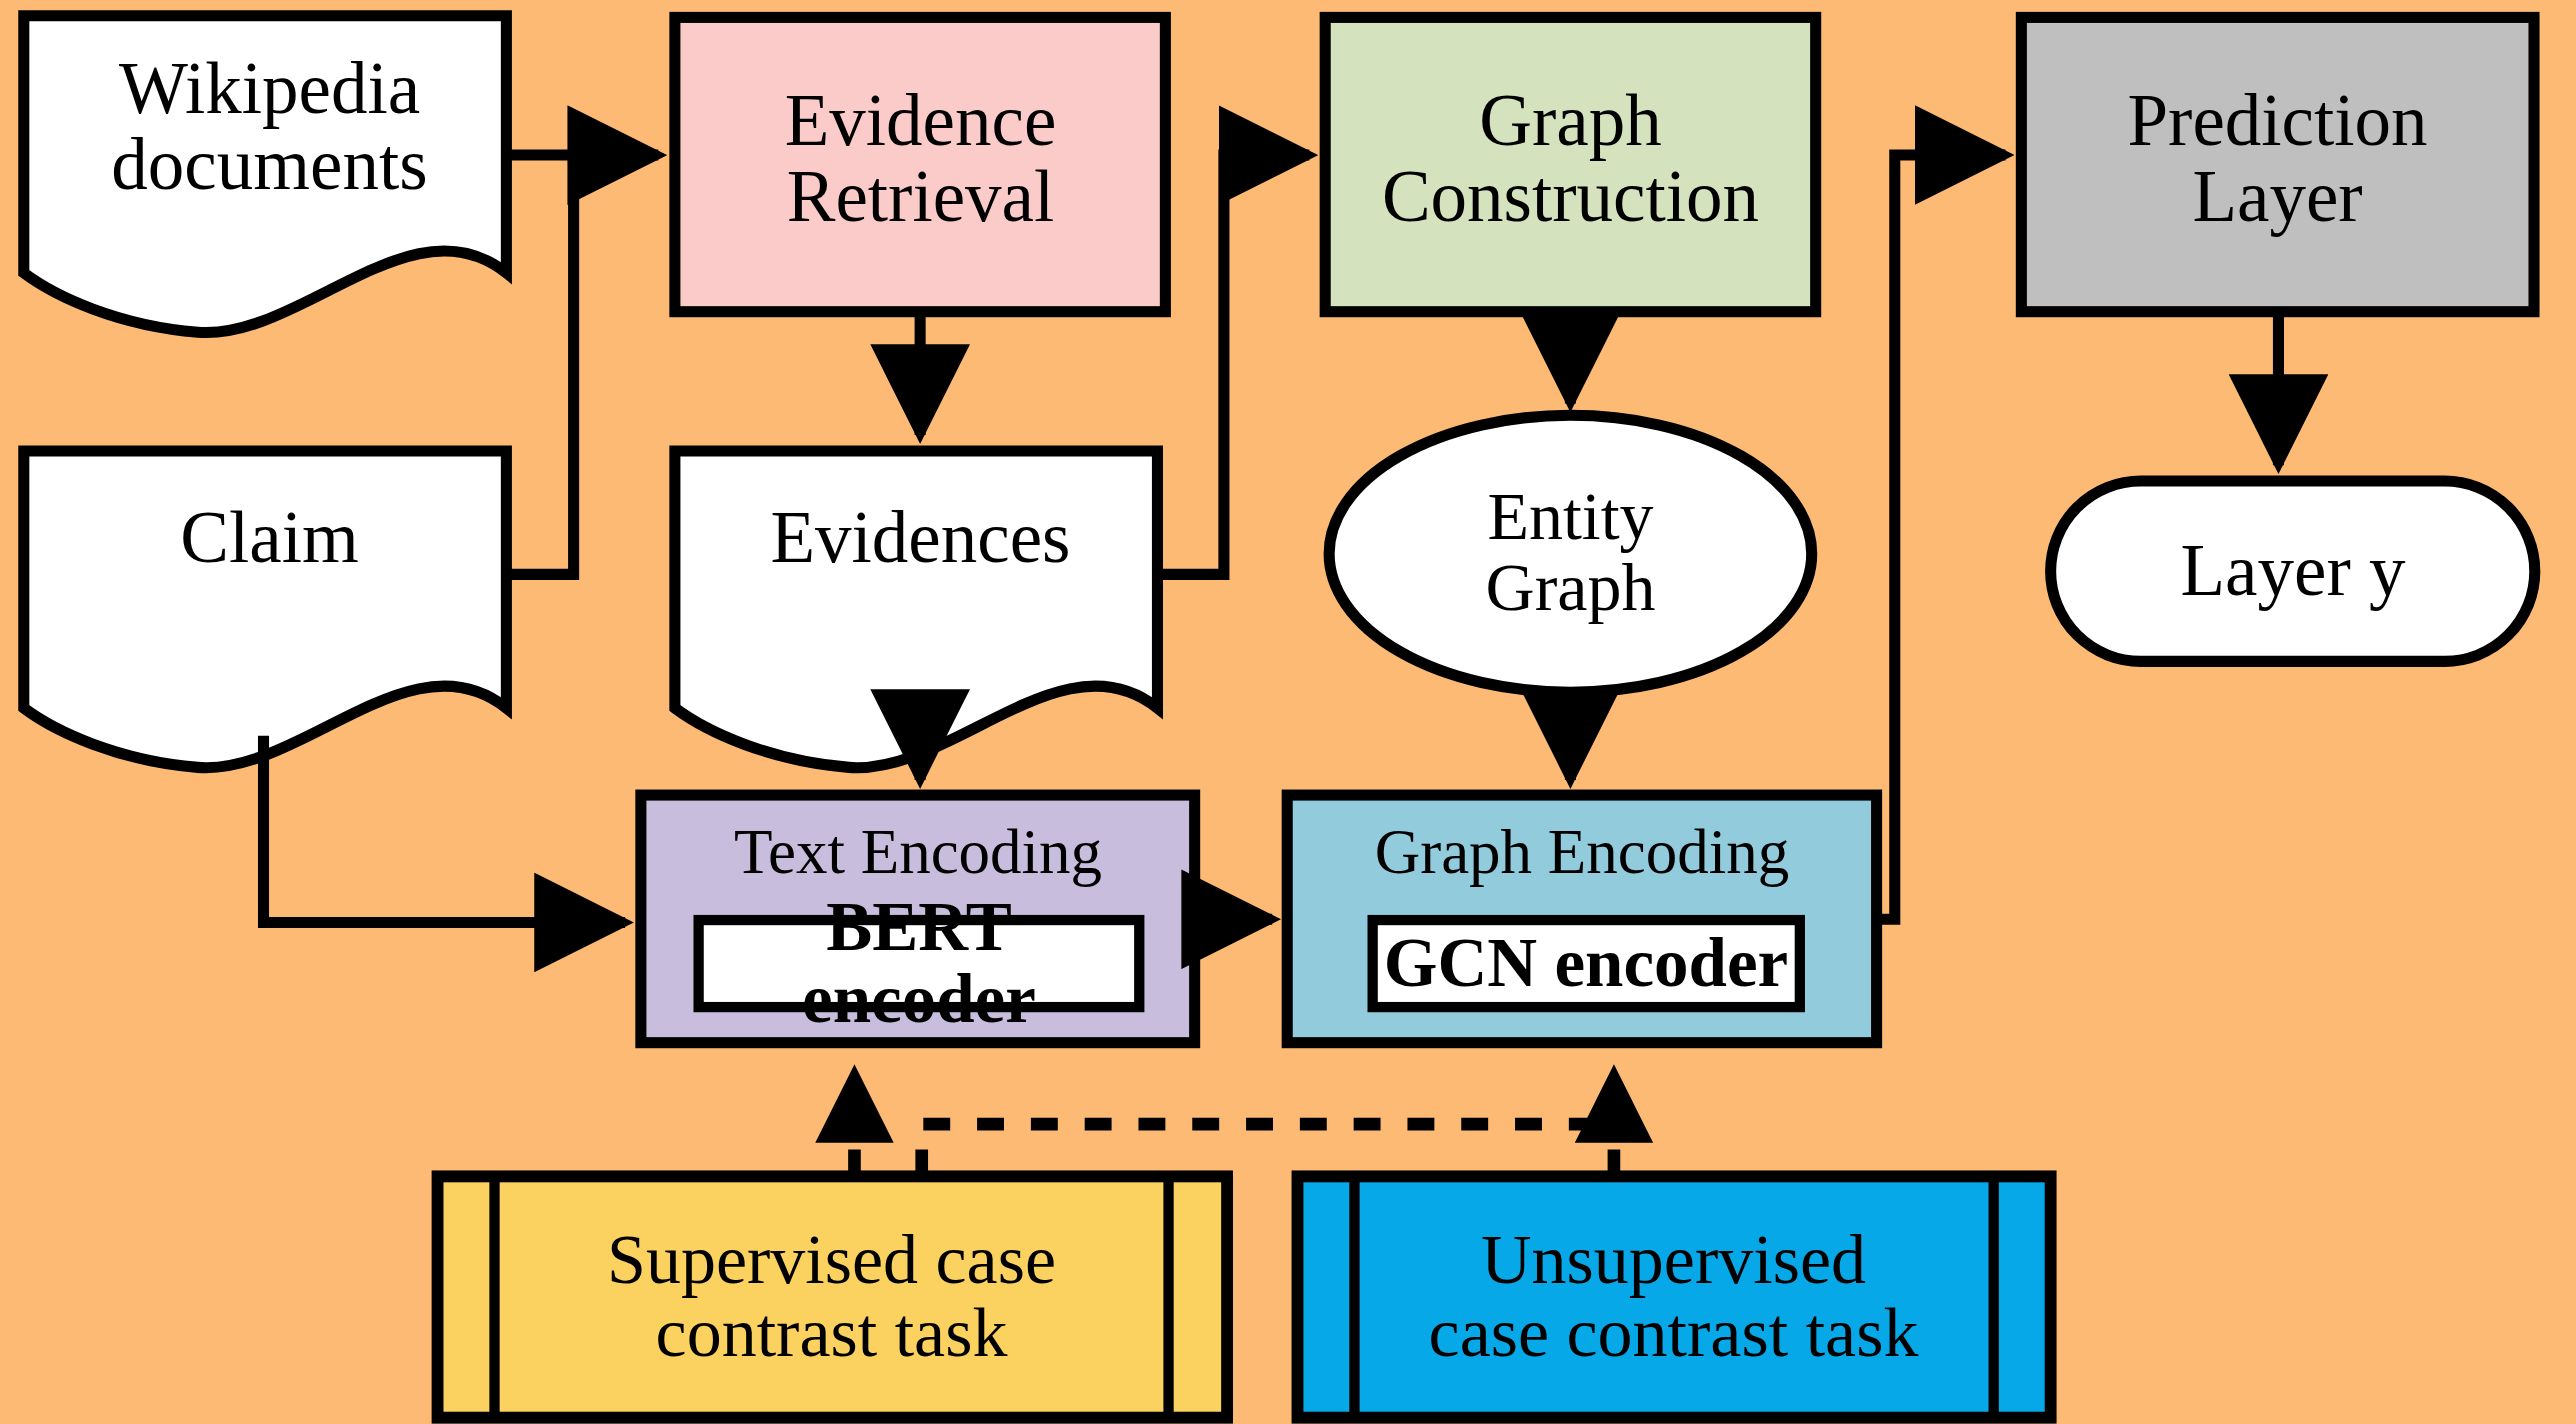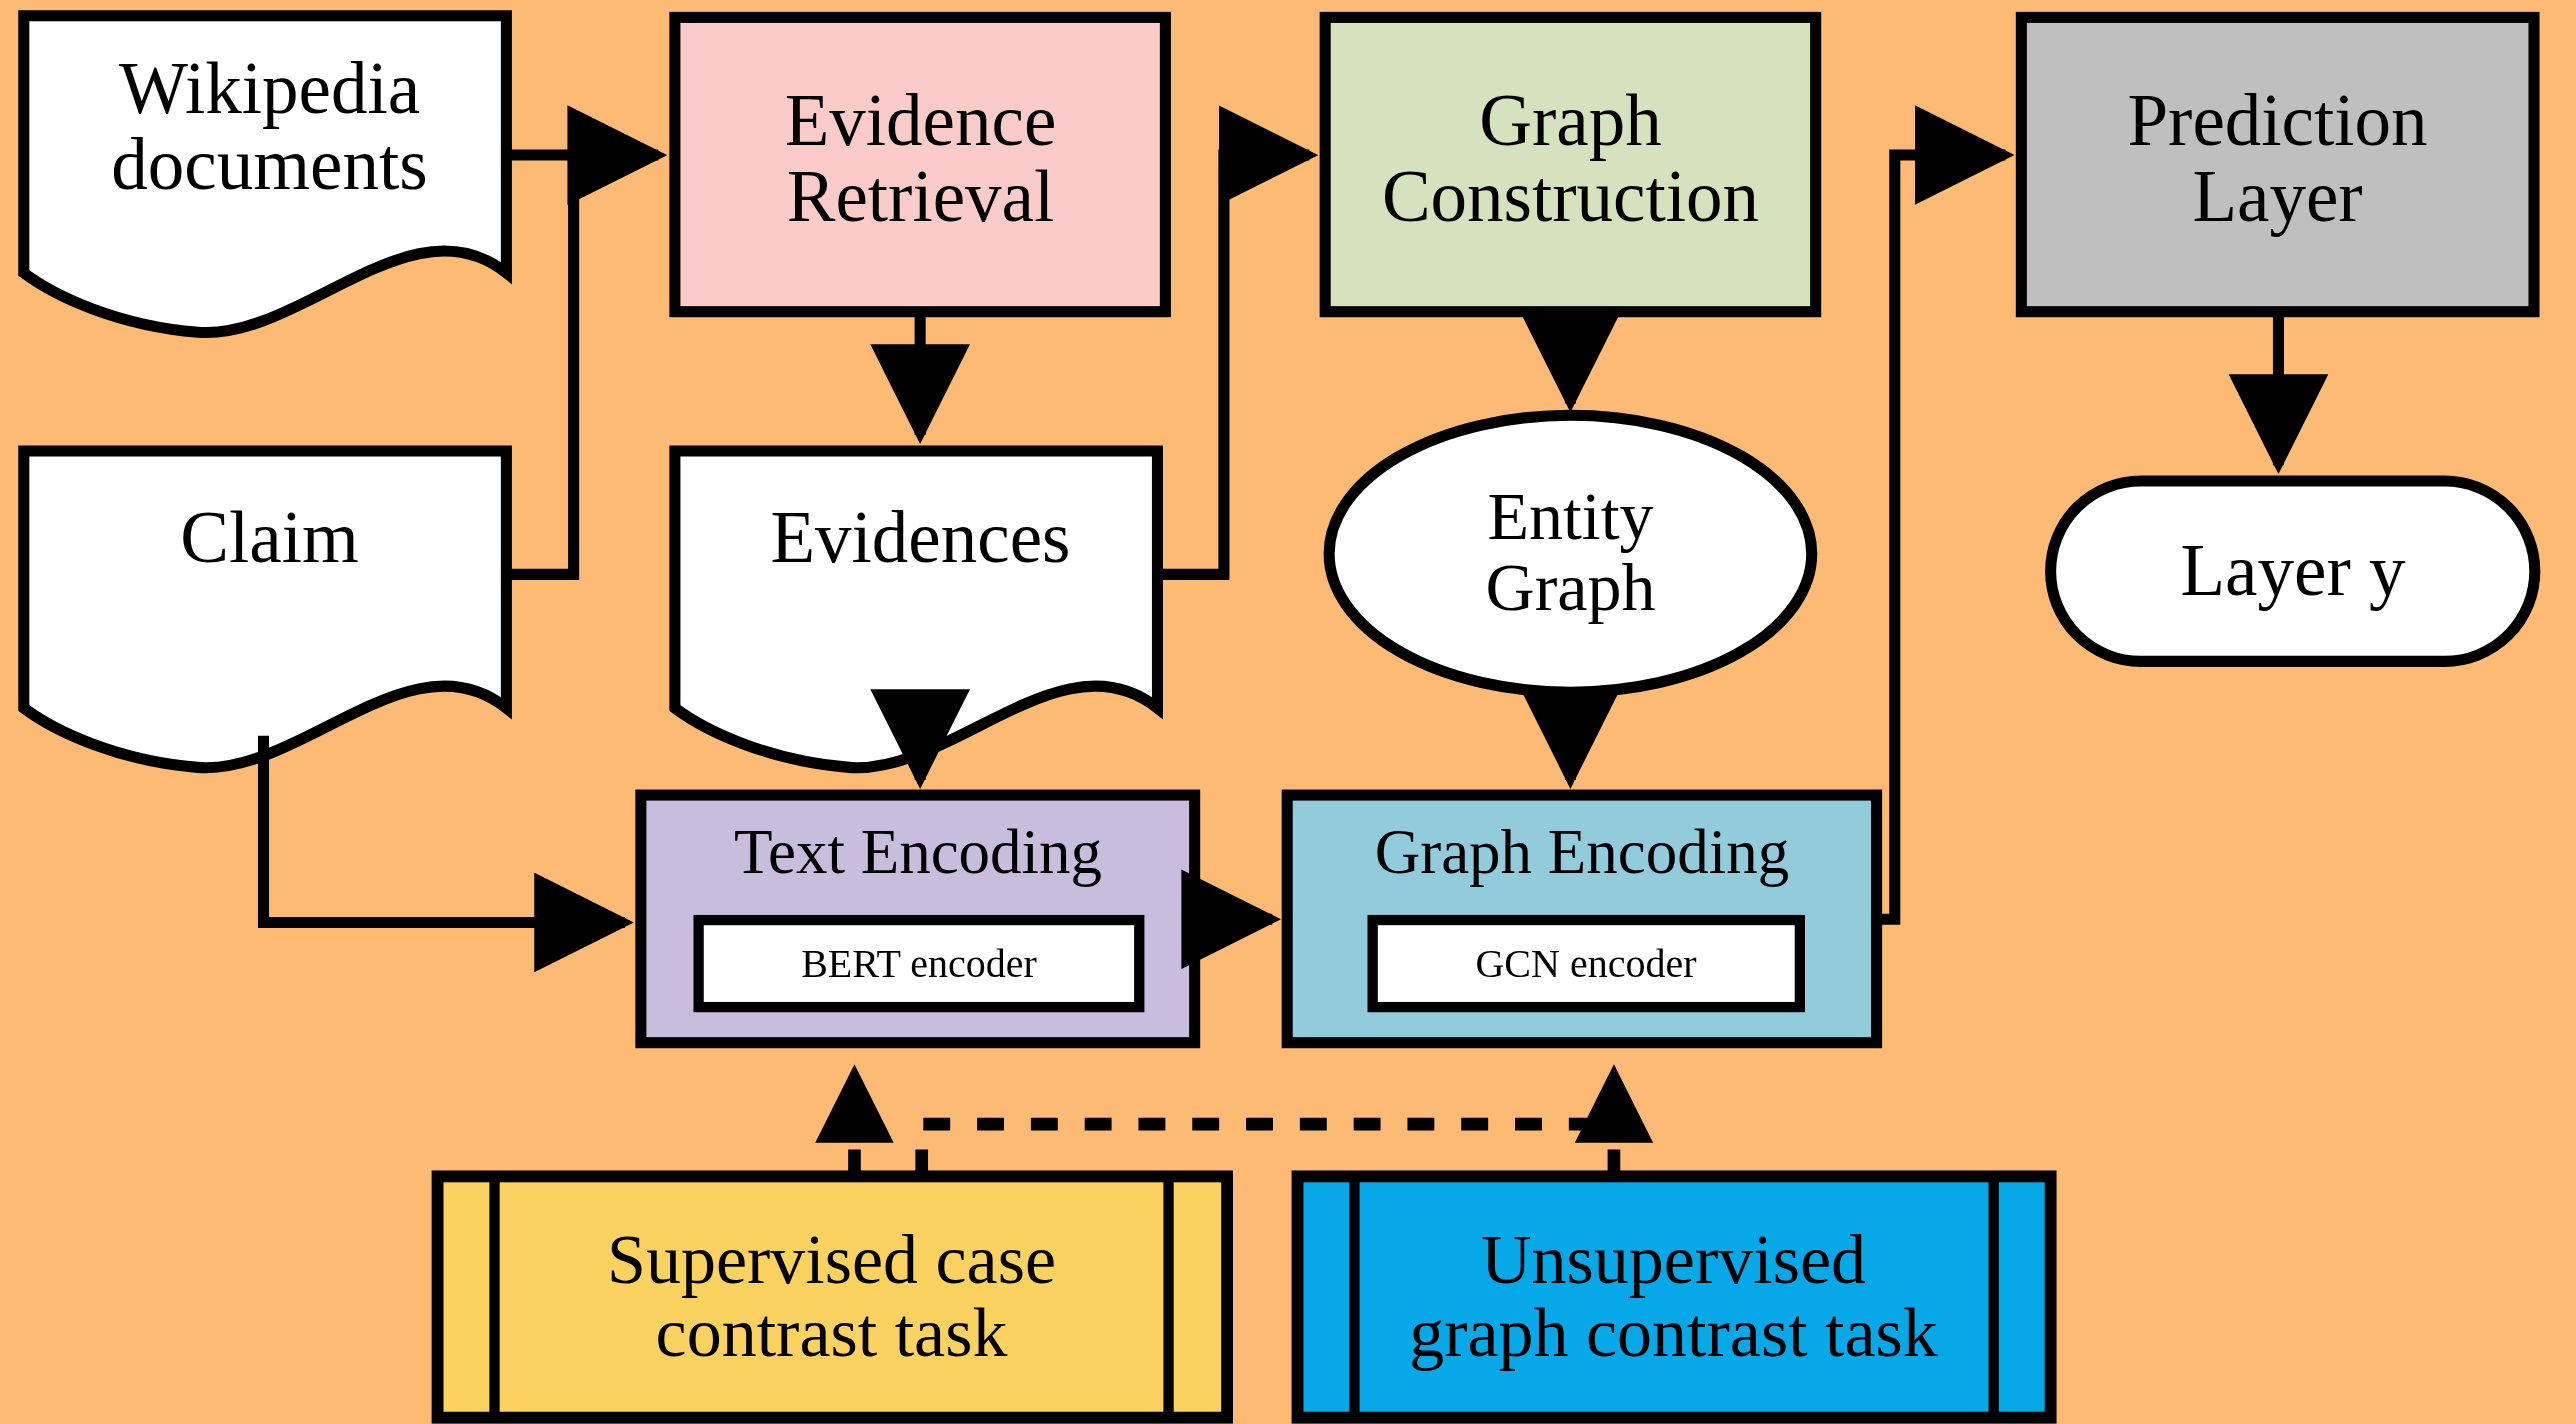--- a/index.html
+++ b/index.html
@@ -33,21 +33,21 @@
     text-align: center;
     color: #000000;
     line-height: 1.04;
     white-space: pre-line;
     pointer-events: none;
     font-family: "Liberation Serif", "DejaVu Serif", serif;
   }
   .t-big   { font-size: 73px; }
   .t-mid   { font-size: 68px; }
   .t-enc   { font-size: 63px; }
-  .t-inner { font-size: 40px; }
+  .t-inner { font-size: 69px; font-weight: bold; }
   .t-task  { font-size: 70px; }
 </style>
 </head>
 <body>
 
 <div id="canvas">
 
   <svg id="vector" viewBox="0 0 3256 1800">
     <defs>
       <marker id="arrowhead" markerWidth="9" markerHeight="9" refX="8.2" refY="4.5" orient="auto" markerUnits="strokeWidth">
@@ -144,16 +144,16 @@
   <div class="lbl t-inner" style="left:704px; top:923px; width:430px; height:81px;">BERT encoder</div>
 
   <div class="lbl t-enc" style="left:1295px; top:801px; width:574px; height:104px;font-family:Liberation Serif, serif;">Graph Encoding</div>
 
   <div class="lbl t-inner" style="left:1378px; top:923px; width:416px; height:81px;">GCN encoder</div>
 
   <div class="lbl t-task" style="left:503px; top:1184px; width:657px; height:225px;">Supervised case
 contrast task</div>
 
   <div class="lbl t-task" style="left:1362px; top:1184px; width:623px; height:225px;">Unsupervised
-graph contrast task</div>
+case contrast task</div>
 
 </div>
 
 
 </body></html>

